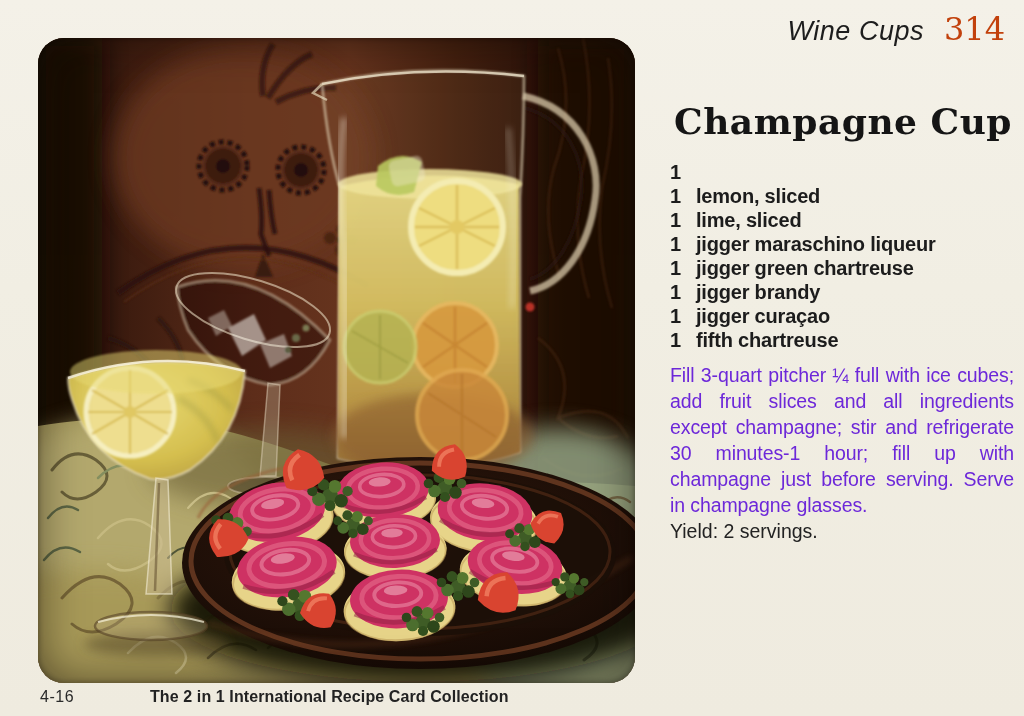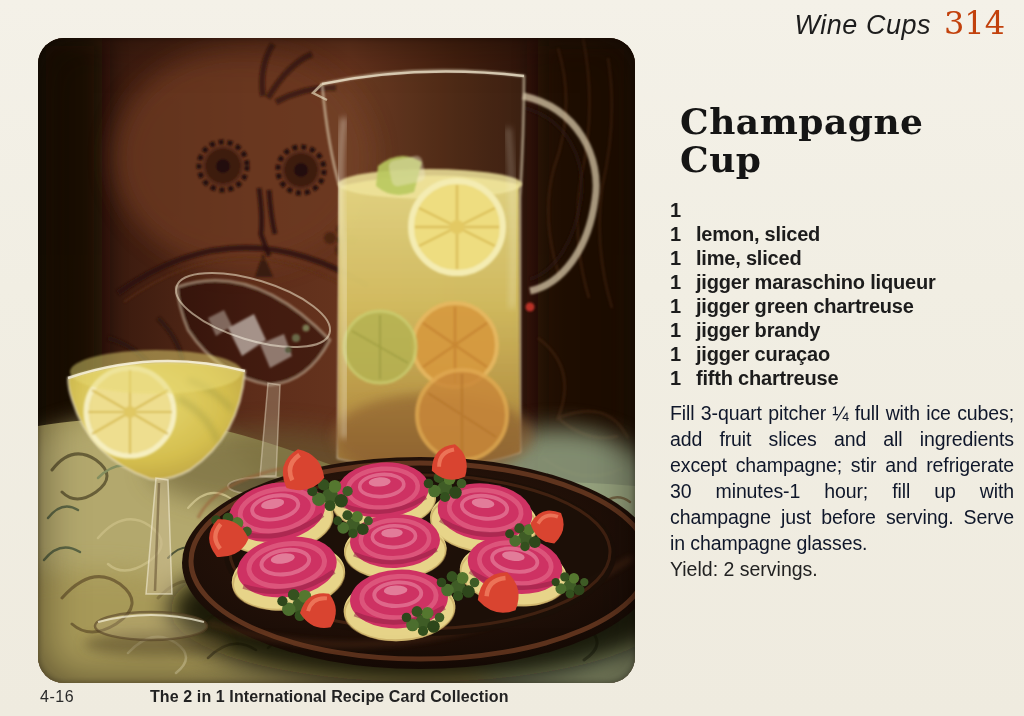--- a/index.html
+++ b/index.html
@@ -11,41 +11,41 @@
   .photo{
     position:absolute;left:38px;top:38px;width:597px;height:645px;
     border-radius:26px;overflow:hidden;background:#30160d;
   }
   .photo::after{
     content:"";position:absolute;inset:0;border-radius:26px;
     box-shadow:inset 0 0 46px rgba(15,8,4,.55), inset 0 0 6px rgba(15,8,4,.4);
     pointer-events:none;
   }
   .masthead{
-    position:absolute;top:4px;right:19px;display:flex;align-items:baseline;gap:13px;
+    position:absolute;top:10px;right:19px;display:flex;align-items:baseline;gap:20px;
   }
   .masthead .category{
     font-style:italic;font-size:27px;letter-spacing:.5px;color:#1d1d1d;
   }
   .masthead .pagenum{
     font-family:"DejaVu Serif",serif;font-weight:400;font-size:32px;color:#c2410c;
   }
   .col{position:absolute;left:670px;top:103px;width:344px;}
   .col h1{
-    margin:0 0 19px 10px;font-family:"DejaVu Serif",serif;font-weight:700;
+    margin:0 0 19px 4px;font-family:"DejaVu Serif",serif;font-weight:700;
     font-size:36px;line-height:1.05;letter-spacing:.5px;color:#151515;
   }
   ul.ingredients{list-style:none;margin:0 0 10px 0;padding:0;}
   ul.ingredients li{
     display:flex;font-weight:700;font-size:20px;line-height:24px;letter-spacing:-0.2px;
   }
   ul.ingredients .qty{flex:0 0 26px;}
   .instructions{
     margin:8px 0 0 0;font-size:19.5px;line-height:26px;text-align:justify;
-    letter-spacing:-0.1px;color:#0f172a;
+    letter-spacing:-0.1px;color:#6d28d9;
   }
   .yield{margin:0;font-size:19.5px;line-height:26px;color:#222;}
   .card-code{position:absolute;left:40px;top:688px;font-size:16px;letter-spacing:.5px;color:#2a2a2a;}
   .collection{
     position:absolute;left:150px;top:688px;width:540px;text-align:left;
     font-size:16px;font-weight:600;letter-spacing:.1px;color:#222;
   }
 </style>
 </head>
 <body>

